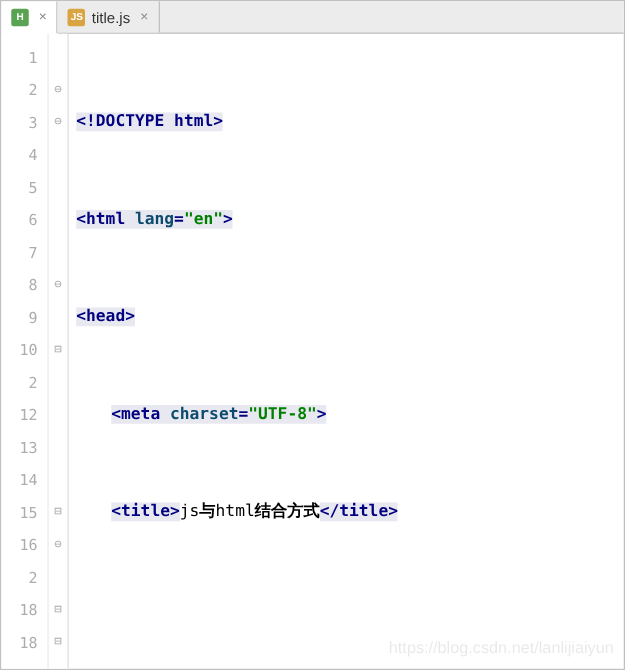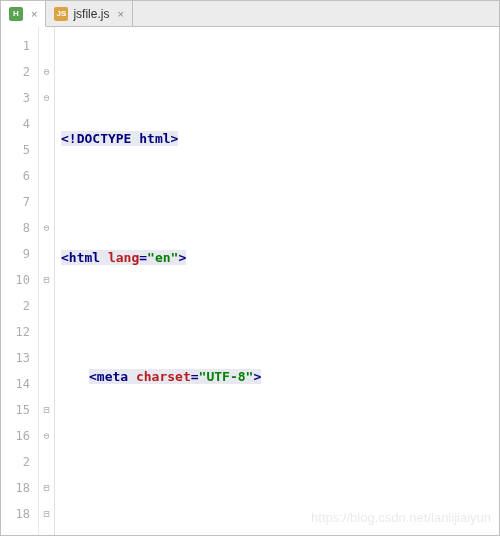--- a/index.html
+++ b/index.html
@@ -81,26 +81,26 @@
     user-select: none;
   }
   .fold-col .m { height: 26px; display:flex; align-items:center; justify-content:center; }
   .code {
     flex: 1;
     padding: 6px 0 0 6px;
     line-height: 26px;
     white-space: pre;
     position: relative;
   }
-  .line { height: 26px; margin-top: 41px; }
+  .line { height: 26px; }
   .i1 { padding-left: 0; }
   .i2 { padding-left: 28px; }
   .tag { color: #000080; background: #e8e8f0; font-weight: bold; }
   .tagname { color: #000080; font-weight: bold; }
-  .attr { color: #b91c1c; font-weight: bold; }
+  .attr { color: #0c4a6e; font-weight: bold; }
   .str { color: #008000; font-weight: bold; }
   .txt { color: #000; }
   .txtbold { color: #000; font-weight: bold; }
   .watermark {
     position: absolute;
     bottom: 4px;
     right: 8px;
     color: rgba(0,0,0,0.09);
     font-family: Arial, sans-serif;
     font-size: 13px;
@@ -110,21 +110,21 @@
 </head>
 <body>
 
 <div class="tabs">
   <div class="tab active">
     <span class="icon html-icon">H</span>
     <span class="close">×</span>
   </div>
   <div class="tab">
     <span class="icon js-icon">JS</span>
-    <span>jsfile.js</span>
+    <span>title.js</span>
     <span class="close">×</span>
   </div>
 </div>
 
 <div class="editor">
   <div class="gutter">
     <div>1</div>
     <div>2</div>
     <div>3</div>
     <div>4</div>
@@ -161,21 +161,23 @@
     <div class="m"></div>
     <div class="m">⊟</div>
     <div class="m">⊖</div>
     <div class="m"></div>
     <div class="m">⊟</div>
     <div class="m">⊟</div>
   </div>
   <div class="code">
     <div class="line i1"><span class="tag"><span>&lt;!DOCTYPE </span><span class="tagname">html</span><span>&gt;</span></span></div>
     <div class="line i1"><span class="tag"><span>&lt;html </span><span class="attr">lang</span><span>=</span><span class="str">"en"</span><span>&gt;</span></span></div>
+    <div class="line i1"><span class="tag">&lt;head&gt;</span></div>
     <div class="line i2"><span class="tag"><span>&lt;meta </span><span class="attr">charset</span><span>=</span><span class="str">"UTF-8"</span><span>&gt;</span></span></div>
+    <div class="line i2"><span class="tag">&lt;title&gt;</span><span class="txt">js</span><span class="txtbold">与</span><span class="txt">html</span><span class="txtbold">结合方式</span><span class="tag">&lt;/title&gt;</span></div>
     <div class="line"></div>
     
     
     
     
     
     
     
     
     

